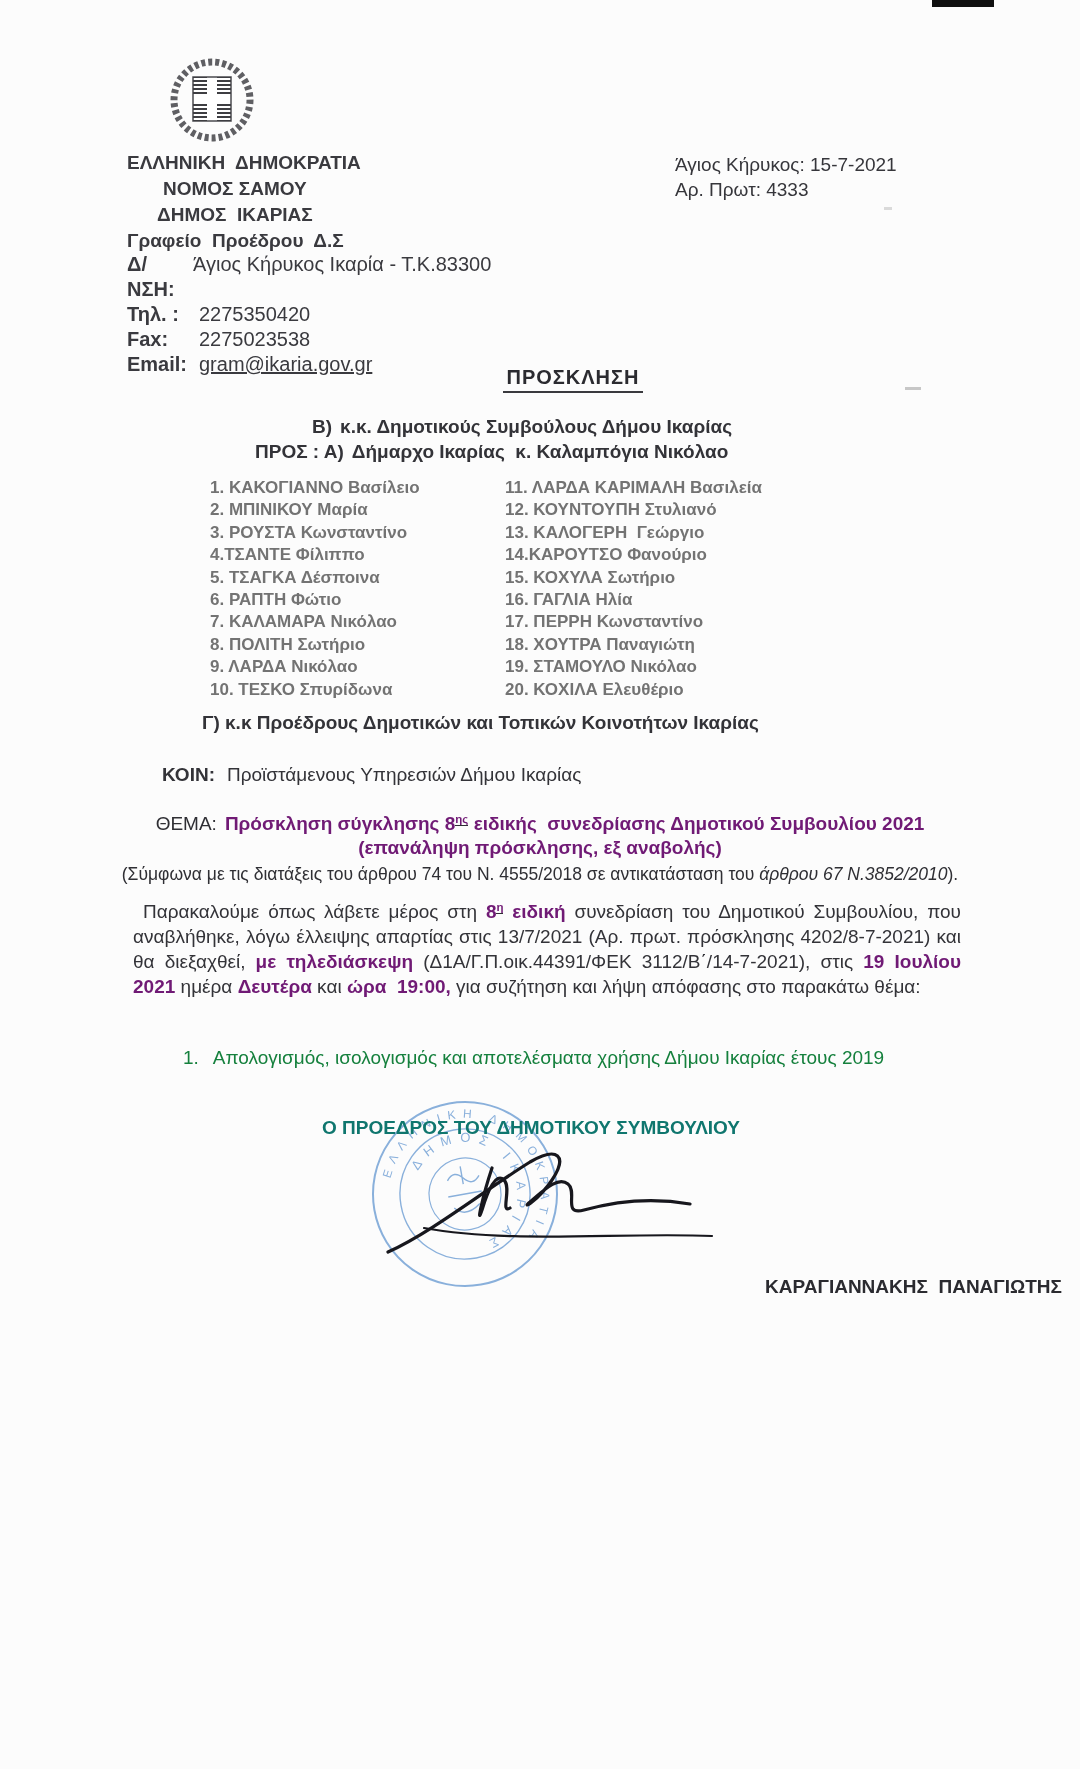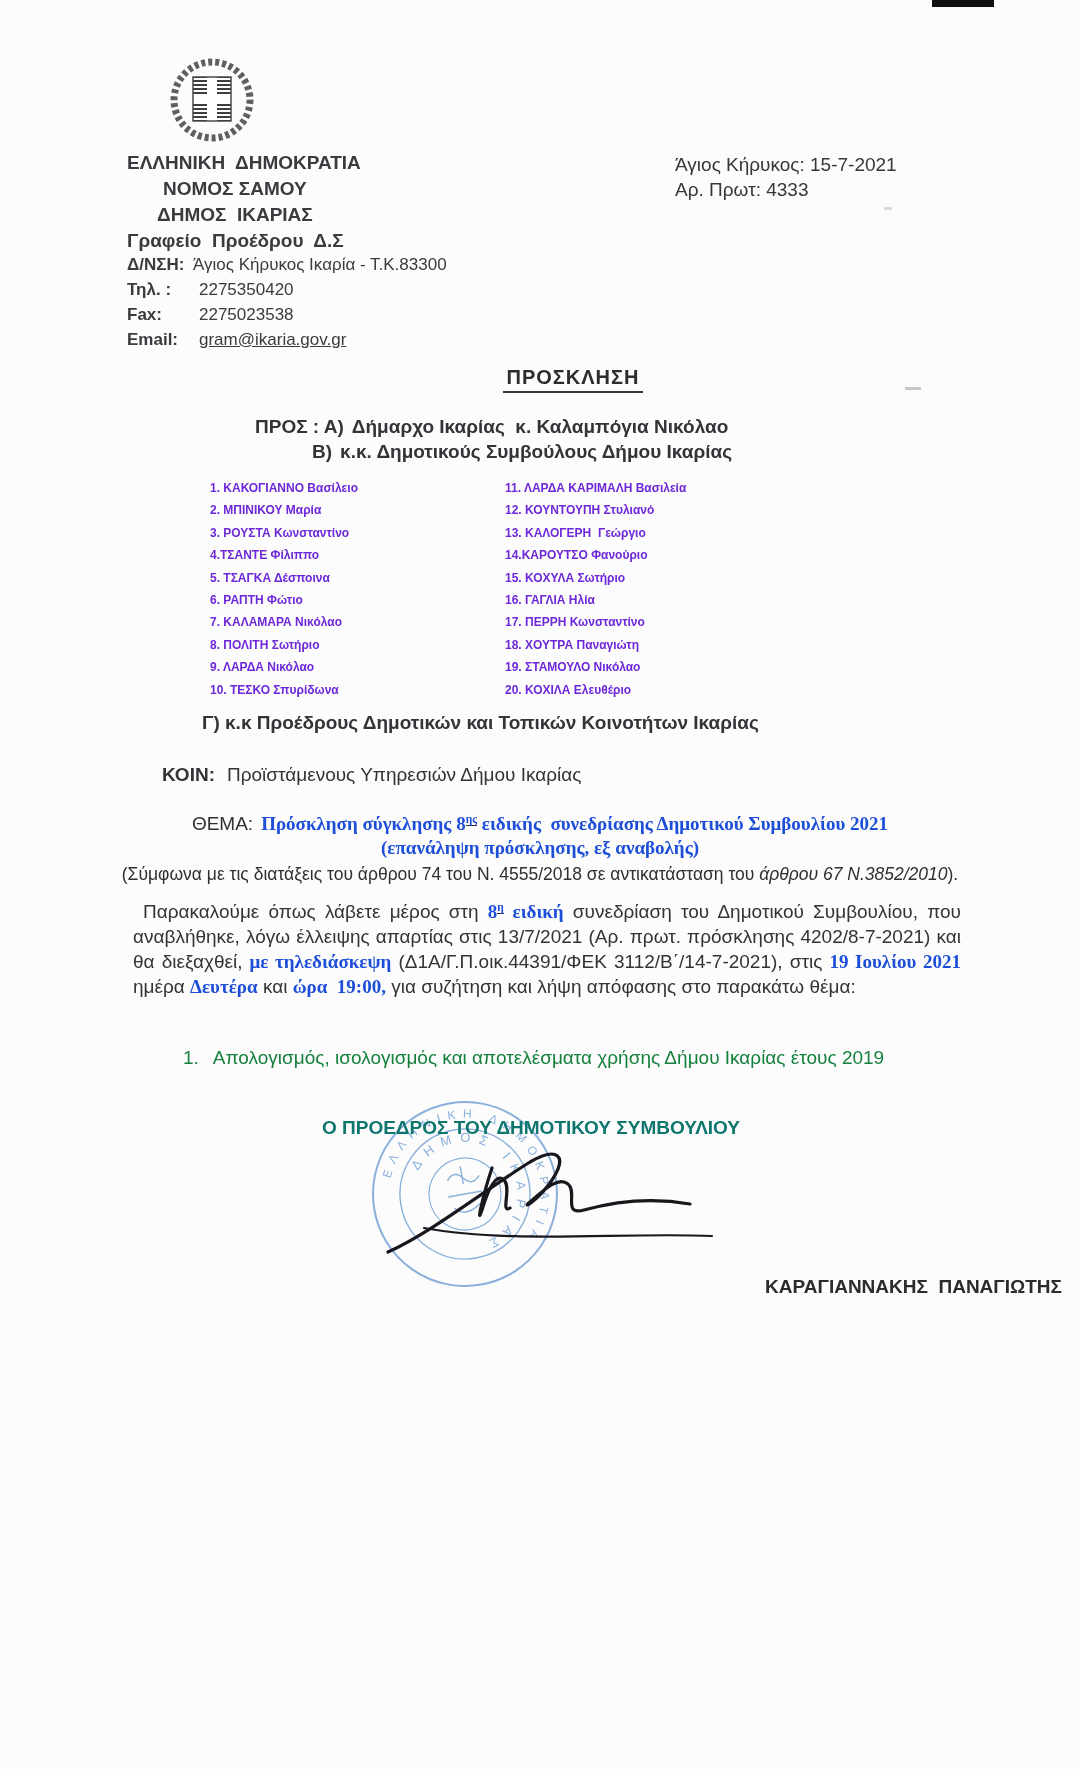--- a/index.html
+++ b/index.html
@@ -4,50 +4,50 @@
 <style>
   html,body{margin:0;padding:0;background:#ffffff;}
   #page{
     position:relative;width:1080px;height:1769px;margin:0 auto;
     background:#fcfcfc;overflow:hidden;
     font-family:"Liberation Sans","DejaVu Sans",sans-serif;
     color:#2f2f34;
   }
   .abs{position:absolute;}
   .pre{white-space:pre-wrap;}
-  .b{font-weight:700;color:#1d4ed8;font-family:Liberation Serif, serif;}
+  .b{font-weight:700;color:#701a75;}
   .it{font-style:italic;}
 
   
   .corner-mark{left:932px;top:0;width:62px;height:7px;background:#101010;}
   .edge-dash{width:16px;height:3px;background:#9a9a9a;opacity:.55;}
 
   
   .emblem{left:166px;top:52px;width:92px;height:92px;}
   .org-block{left:127px;top:150px;width:300px;font-size:19px;line-height:26px;font-weight:700;color:#3a3a3f;}
   .org-l2{margin-left:36px;}
   .org-l3{margin-left:30px;}
-  .contact{left:127px;top:252px;width:430px;font-size:17px;line-height:25px;color:#3a3a3f;}
+  .contact{left:127px;top:252px;width:430px;font-size:20px;line-height:25px;color:#3a3a3f;}
   .contact .row{display:flex;}
   .contact .lbl{font-weight:700;width:68px;flex:0 0 auto;}
   .contact .val{margin-left:4px;}
   .email-val{text-decoration:underline;}
   .addr-row .lbl{width:62px;}
   .date-block{left:675px;top:152px;width:300px;font-size:19px;line-height:25px;color:#36363b;}
 
   
   .title-wrap{left:0;top:366px;width:1080px;text-align:center;padding-left:33px;}
   .title-wrap span{display:inline-block;font-size:20px;font-weight:700;letter-spacing:1px;color:#2b2b30;
     border-bottom:2px solid #3a3a3e;padding:0 3px 2px;}
 
   
   .pros-block{left:255px;top:414px;font-size:19px;line-height:25px;font-weight:700;color:#333338;}
   .pros-b-row{margin-left:57px;}
   .pros-label{margin-right:8px;}
-  .names-col{font-size:12px;line-height:22.4px;font-weight:700;color:#6d28d9;}
+  .names-col{font-size:17px;line-height:22.4px;font-weight:700;color:#737373;}
   .col1{left:210px;top:477px;width:290px;}
   .col2{left:505px;top:477px;width:320px;}
   .gamma-line{left:202px;top:712px;font-size:19px;font-weight:700;color:#333338;}
   .koin-line{left:162px;top:764px;font-size:19px;color:#333338;}
   .koin-line .lbl{font-weight:700;margin-right:12px;}
 
   
   .thema{left:0;top:812px;width:1080px;text-align:center;font-size:19px;line-height:24px;color:#2f2f34;}
   .thema-l1{padding-left:0;}
   .thema-l1 .lbl{font-weight:400;margin-right:8px;}
@@ -118,22 +118,22 @@
   <div class="abs date-block">
     <div>Άγιος Κήρυκος: 15-7-2021</div>
     <div>Αρ. Πρωτ: 4333</div>
   </div>
 
   <div class="abs title-wrap">
     <span>ΠΡΟΣΚΛΗΣΗ</span>
   </div>
 
   <div class="abs pros-block">
+    <div class="pre pros-b-row"><span class="pros-label">Β)</span><span class="pre">κ.κ. Δημοτικούς Συμβούλους Δήμου Ικαρίας</span></div>
     <div class="pre"><span class="pros-label">ΠΡΟΣ : Α)</span><span class="pre">Δήμαρχο Ικαρίας  κ. Καλαμπόγια Νικόλαο</span></div>
-    <div class="pre pros-b-row"><span class="pros-label">Β)</span><span class="pre">κ.κ. Δημοτικούς Συμβούλους Δήμου Ικαρίας</span></div>
   </div>
 
   <div class="abs names-col col1">
     <div class="pre">1. ΚΑΚΟΓΙΑΝΝΟ Βασίλειο</div>
     <div class="pre">2. ΜΠΙΝΙΚΟΥ Μαρία</div>
     <div class="pre">3. ΡΟΥΣΤΑ Κωνσταντίνο</div>
     <div class="pre">4.ΤΣΑΝΤΕ Φίλιππο</div>
     <div class="pre">5. ΤΣΑΓΚΑ Δέσποινα</div>
     <div class="pre">6. ΡΑΠΤΗ Φώτιο</div>
     <div class="pre">7. ΚΑΛΑΜΑΡΑ Νικόλαο</div>

